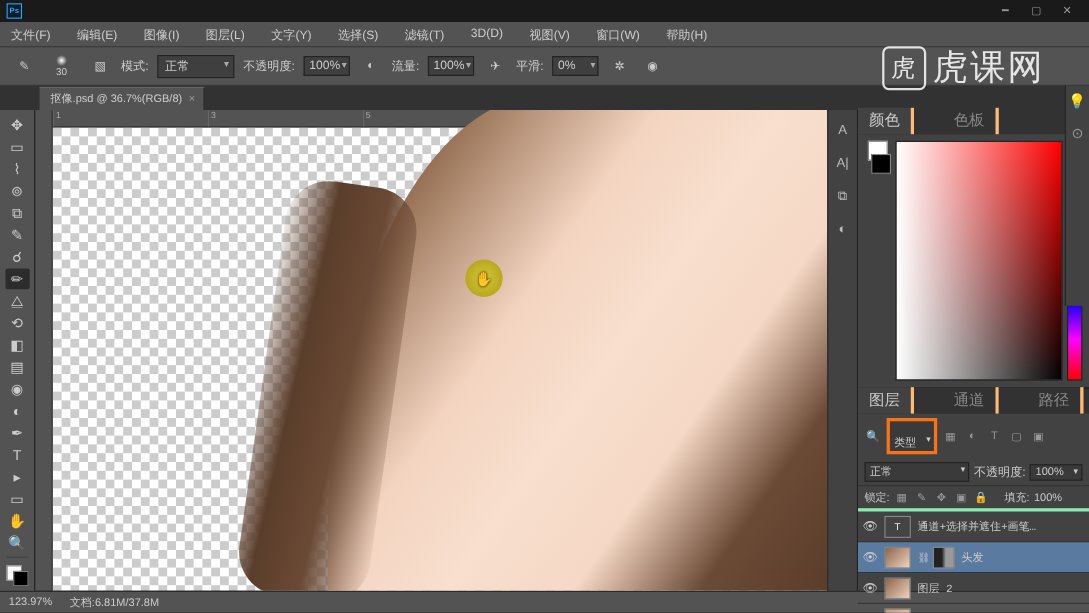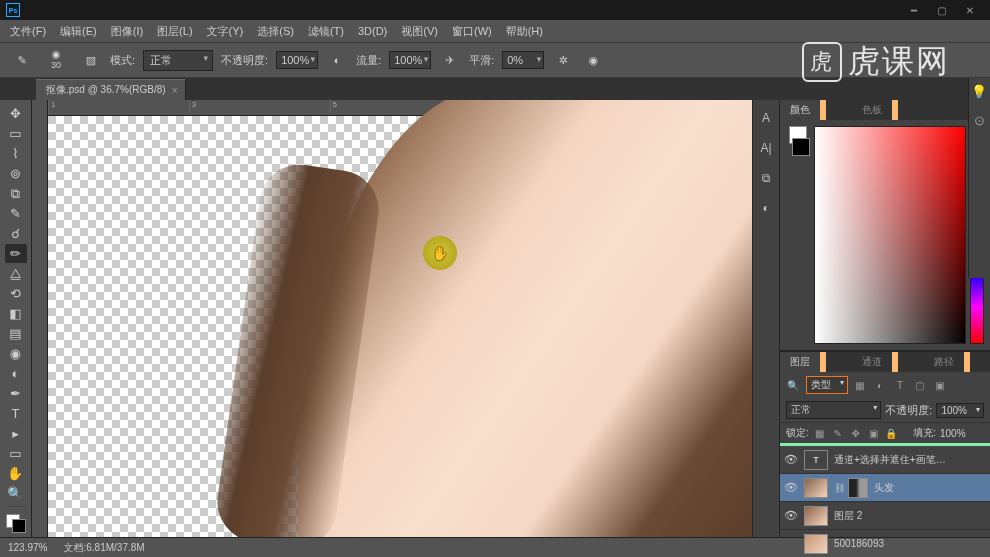--- a/index.html
+++ b/index.html
@@ -1,21 +1,21 @@
 <!DOCTYPE html>
 <html><head>
 <meta charset="utf-8">
 <style>
 * { margin: 0; padding: 0; box-sizing: border-box; font-family: "Microsoft YaHei", sans-serif; }
 body { background: #323232; color: #ccc; font-size: 11px; overflow: hidden; width: 990px; height: 557px; position: relative; }
 .titlebar { height: 20px; background: #1a1a1a; display: flex; align-items: center; padding: 0 6px; }
 .titlebar .ps-icon { width: 14px; height: 14px; background: #001d26; border: 1px solid #31a8ff; display: flex; align-items: center; justify-content: center; font-size: 7px; color: #31a8ff; font-weight: bold; }
 .titlebar .spacer { flex: 1; }
 .titlebar .win-btn { width: 28px; text-align: center; color: #999; cursor: pointer; font-size: 10px; }
-.menubar { height: 22px; background: #535353; display: flex; align-items: center; padding: 0 4px; gap: 2px; }
+.menubar { height: 22px; background: #535353; display: flex; align-items: center; padding: 0 4px; gap: 12px; }
 .menubar .menu-item { padding: 3px 6px; cursor: pointer; }
 .optbar { height: 36px; background: #535353; border-top: 1px solid #383838; border-bottom: 1px solid #383838; display: flex; align-items: center; padding: 0 12px; gap: 8px; }
 .optbar .tool-preset { width: 20px; height: 20px; display: flex; align-items: center; justify-content: center; color: #ccc; }
 .optbar .brush-preview { width: 32px; height: 32px; display: flex; flex-direction: column; align-items: center; justify-content: center; font-size: 9px; }
 .optbar .brush-dot { width: 10px; height: 10px; background: radial-gradient(circle, #fff 0%, rgba(255,255,255,0) 70%); border-radius: 50%; }
 .optbar .icon-btn { width: 22px; height: 22px; display: flex; align-items: center; justify-content: center; cursor: pointer; }
 .optbar .label { color: #ccc; text-align: right; }
 .optbar .dropdown { background: #3f3f3f; border: 1px solid #222; padding: 2px 20px 2px 6px; position: relative; min-width: 70px; }
 .optbar .dropdown::after { content: "▾"; position: absolute; right: 4px; top: 2px; font-size: 9px; color: #aaa; }
 .optbar .pct { background: #3f3f3f; border: 1px solid #222; padding: 2px 4px; min-width: 42px; position: relative; }
@@ -38,46 +38,46 @@
 .rulers-v { width: 16px; background: #535353; border-right: 1px solid #222; position: absolute; top: 0; left: 0; bottom: 0; }
 .canvas { position: absolute; top: 16px; left: 16px; right: 0; bottom: 0; background-image: repeating-conic-gradient(#fff 0 25%, #ccc 0 50%); background-size: 16px 16px; }
 .canvas .photo { position: absolute; left: 250px; top: -30px; right: 0; bottom: 0; background: linear-gradient(125deg, #6b4a35 0%, #8b6548 15%, #f3d4c0 40%, #f8dfce 55%, #f5d8c5 70%, #6b4a35 85%, #5a3d2b 100%); border-top-left-radius: 200px 400px; }
 .canvas .photo::before { content:""; position:absolute; left:-60px; top:80px; width:120px; height:380px; background: linear-gradient(95deg, transparent 0%, #5a3d2b 30%, #6b4a35 60%, transparent 100%); border-radius: 40px; transform: rotate(8deg); }
 .canvas .cursor-dot { position: absolute; left: 375px; top: 120px; width: 34px; height: 34px; border-radius: 50%; background: radial-gradient(circle, #d4c838 0%, #b8a820 70%, rgba(184,168,32,0) 100%); display: flex; align-items: center; justify-content: center; }
 .canvas .cursor-dot span { color: #fff; font-size: 13px; text-shadow: 0 0 2px #000; }
 .dock-mid { width: 28px; background: #424242; border-left: 1px solid #222; border-right: 1px solid #222; display: flex; flex-direction: column; align-items: center; padding-top: 8px; gap: 10px; }
 .dock-mid .dock-btn { width: 20px; height: 20px; display: flex; align-items: center; justify-content: center; cursor: pointer; color: #bbb; font-size: 12px; }
 .panels { width: 210px; background: #424242; display: flex; flex-direction: column; }
 .panel-tabs { display: flex; background: #323232; height: 22px; align-items: flex-end; }
-.panel-tabs .ptab { padding: 3px 10px; background: #424242; border-right: 6px solid #fdba74; font-size: 10px; cursor: pointer; }
+.panel-tabs .ptab { padding: 3px 10px; background: #424242; border-right: 3px solid #fdba74; font-size: 14px; cursor: pointer; }
 .panel-tabs .ptab.inactive { background: #323232; color: #888; padding-left: 36px; }
 .color-panel { height: 230px; padding: 6px; display: flex; gap: 4px; }
 .color-panel .swatch-box { width: 24px; display: flex; flex-direction: column; align-items: center; }
 .color-panel .swatch-box .sw { width: 18px; height: 18px; border: 1px solid #888; }
 .color-panel .gradient { flex: 1; height: 218px; background: linear-gradient(to bottom, #ff0000 0%, #800000 50%, #000000 100%), linear-gradient(to right, #ffffff 0%, rgba(255,255,255,0) 100%); background-blend-mode: screen; position: relative; border: 1px solid #222; }
 .color-panel .hue { width: 14px; height: 218px; background: linear-gradient(to bottom, #f00, #ff0, #0f0, #0ff, #00f, #f0f, #f00); border: 1px solid #222; }
 .separator { height: 6px; background: #323232; border-top: 1px solid #222; border-bottom: 1px solid #222; }
 .layers-panel { flex: 1; display: flex; flex-direction: column; }
 .layers-panel .filter-row { display: flex; align-items: center; padding: 4px 6px; gap: 4px; }
-.layers-panel .filter-row .dd { background: #3a3a3a; border: 1px solid #f97316; padding: 1px 16px 1px 4px; font-size: 10px; position: relative; }
+.layers-panel .filter-row .dd { background: #3a3a3a; border: 3px solid #f97316; padding: 12px 16px 1px 4px; font-size: 10px; position: relative; }
 .layers-panel .filter-row .dd::after { content:"▾"; position:absolute; right:3px; font-size:8px; }
 .layers-panel .filter-row .icn { width: 16px; height: 16px; display: flex; align-items: center; justify-content: center; font-size: 10px; color: #999; }
 .layers-panel .blend-row { display: flex; align-items: center; padding: 3px 6px; gap: 4px; border-bottom: 1px solid #333; }
 .layers-panel .blend-row .dd { background: #3a3a3a; border: 1px solid #222; padding: 1px 16px 1px 4px; font-size: 10px; flex:1; position: relative; }
 .layers-panel .blend-row .dd::after { content:"▾"; position:absolute; right:3px; font-size:8px; }
 .layers-panel .lock-row { display: flex; align-items: center; padding: 3px 6px; gap: 4px; font-size: 10px; border-bottom: 3px solid #86efac; }
 .layers-panel .lock-row .icn { width: 14px; height: 14px; display: flex; align-items: center; justify-content: center; font-size: 10px; color: #999; }
 .layers-list { flex: 1; overflow: auto; }
 .layers-list .layer { display: flex; align-items: center; padding: 3px 4px; gap: 6px; border-bottom: 1px solid #333; height: 28px; }
 .layers-list .layer.selected { background: #5b7aa0; }
 .layers-list .layer .eye { width: 14px; text-align: center; font-size: 11px; cursor: pointer; }
 .layers-list .layer .thumb { width: 24px; height: 20px; background: #ddd; border: 1px solid #888; display: flex; align-items: center; justify-content: center; font-size: 9px; color: #333; }
 .layers-list .layer .mask { width: 20px; height: 20px; background: #000; border: 1px solid #888; }
 .layers-list .layer .mask.white-gray { background: linear-gradient(90deg, #222 0%, #222 40%, #999 60%, #999 100%); }
-.layers-list .layer .name { font-size: 10px; flex: 1; overflow: hidden; white-space: nowrap; text-overflow: ellipsis; }
+.layers-list .layer .name { font-size: 10px; flex: 1; overflow: hidden; white-space: nowrap; text-overflow: ellipsis; font-family: Liberation Mono, monospace; }
 .layers-list .layer .link { width: 8px; font-size: 9px; color: #ccc; }
 .statusbar { height: 20px; background: #535353; border-top: 1px solid #222; display: flex; align-items: center; padding: 0 8px; gap: 16px; font-size: 10px; }
 .watermark { position: absolute; top: 40px; right: 40px; color: rgba(255,255,255,0.85); font-size: 32px; font-weight: 300; letter-spacing: 2px; display: flex; align-items: center; gap: 6px; pointer-events: none; }
 .watermark .wm-icon { width: 40px; height: 40px; border: 2px solid rgba(255,255,255,0.85); border-radius: 6px; display: flex; align-items: center; justify-content: center; font-size: 22px; }
 .rightstrip { position: absolute; right: 0; top: 78px; width: 22px; height: 200px; background: #424242; border-left: 1px solid #222; display: flex; flex-direction: column; align-items: center; padding-top: 6px; gap: 14px; }
 .rightstrip .rs-btn { color: #999; font-size: 13px; cursor: pointer; }
 </style>
 </head>
 <body>
 

